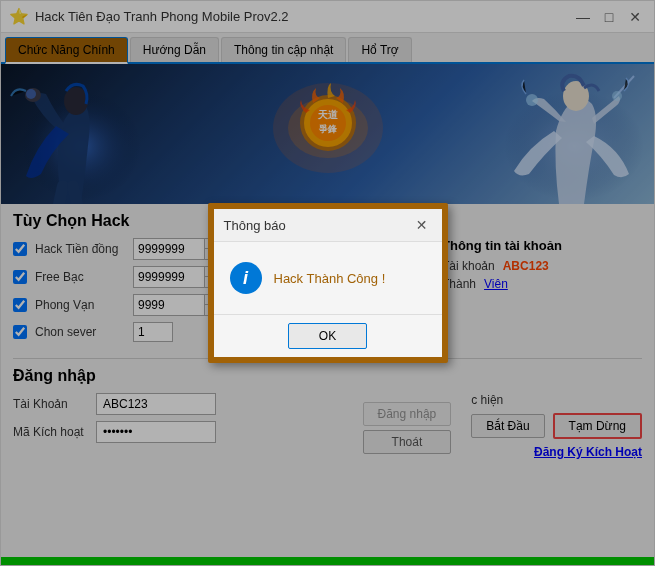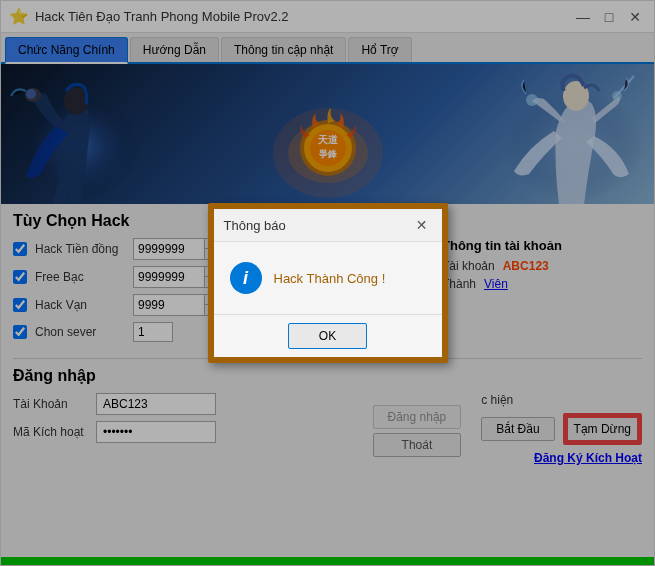--- a/index.html
+++ b/index.html
@@ -76,40 +76,40 @@
       cursor: pointer;
       border: 1px solid #ccc;
       border-bottom: none;
       background: #e0e0e0;
       margin-right: 2px;
       font-size: 12px;
       border-radius: 3px 3px 0 0;
     }
 
     .tab.active {
-      background: #3b82f6;
+      background: #a16207;
       border-color: #0078d7;
       border-bottom: 2px solid white;
       margin-bottom: -2px;
       color: #000;
     }
 
     
     .banner {
       height: 140px;
       background: linear-gradient(135deg, #0a1628 0%, #1a3a6b 30%, #2c5fa8 60%, #8ab4d4 100%);
       position: relative;
       overflow: hidden;
       flex-shrink: 0;
     }
 
     
     .banner-logo {
       position: absolute;
-      top: 29px;
+      top: 4px;
       left: 50%;
       transform: translateX(-50%);
       text-align: right;
     }
 
     
     .main-content {
       padding: 8px 12px;
       flex: 1;
       position: relative;
@@ -281,23 +281,23 @@
       padding: 4px 14px;
       background: #e8e8e8;
       border: 1px solid #aaa;
       cursor: pointer;
       font-size: 12px;
       border-radius: 2px;
       text-align: center;
     }
 
     .btn-pause {
-      padding: 4px 6px;
+      padding: 4px 14px;
       background: #e8e8e8;
-      border: 5px solid #ef4444;
+      border: 2px solid #ef4444;
       cursor: pointer;
       font-size: 12px;
       border-radius: 2px;
       color: #000;
     }
 
     .btn-register {
       color: #0000ff;
       text-decoration: underline;
       cursor: pointer;
@@ -554,21 +554,21 @@
             <input type="text" class="number-input" value="9999999" style="">
             <div class="spinner-btns">
               <button class="spinner-btn">▲</button>
               <button class="spinner-btn">▼</button>
             </div>
           </div>
         </div>
 
         <div class="option-row">
           <input type="checkbox" checked="" style="">
-          <span class="option-label">Hack Vạn</span>
+          <span class="option-label">Phong Vạn</span>
           <div class="number-input-container">
             <input type="text" class="number-input" value="9999" style="">
             <div class="spinner-btns">
               <button class="spinner-btn">▲</button>
               <button class="spinner-btn">▼</button>
             </div>
           </div>
         </div>
 
         <div class="option-row">

